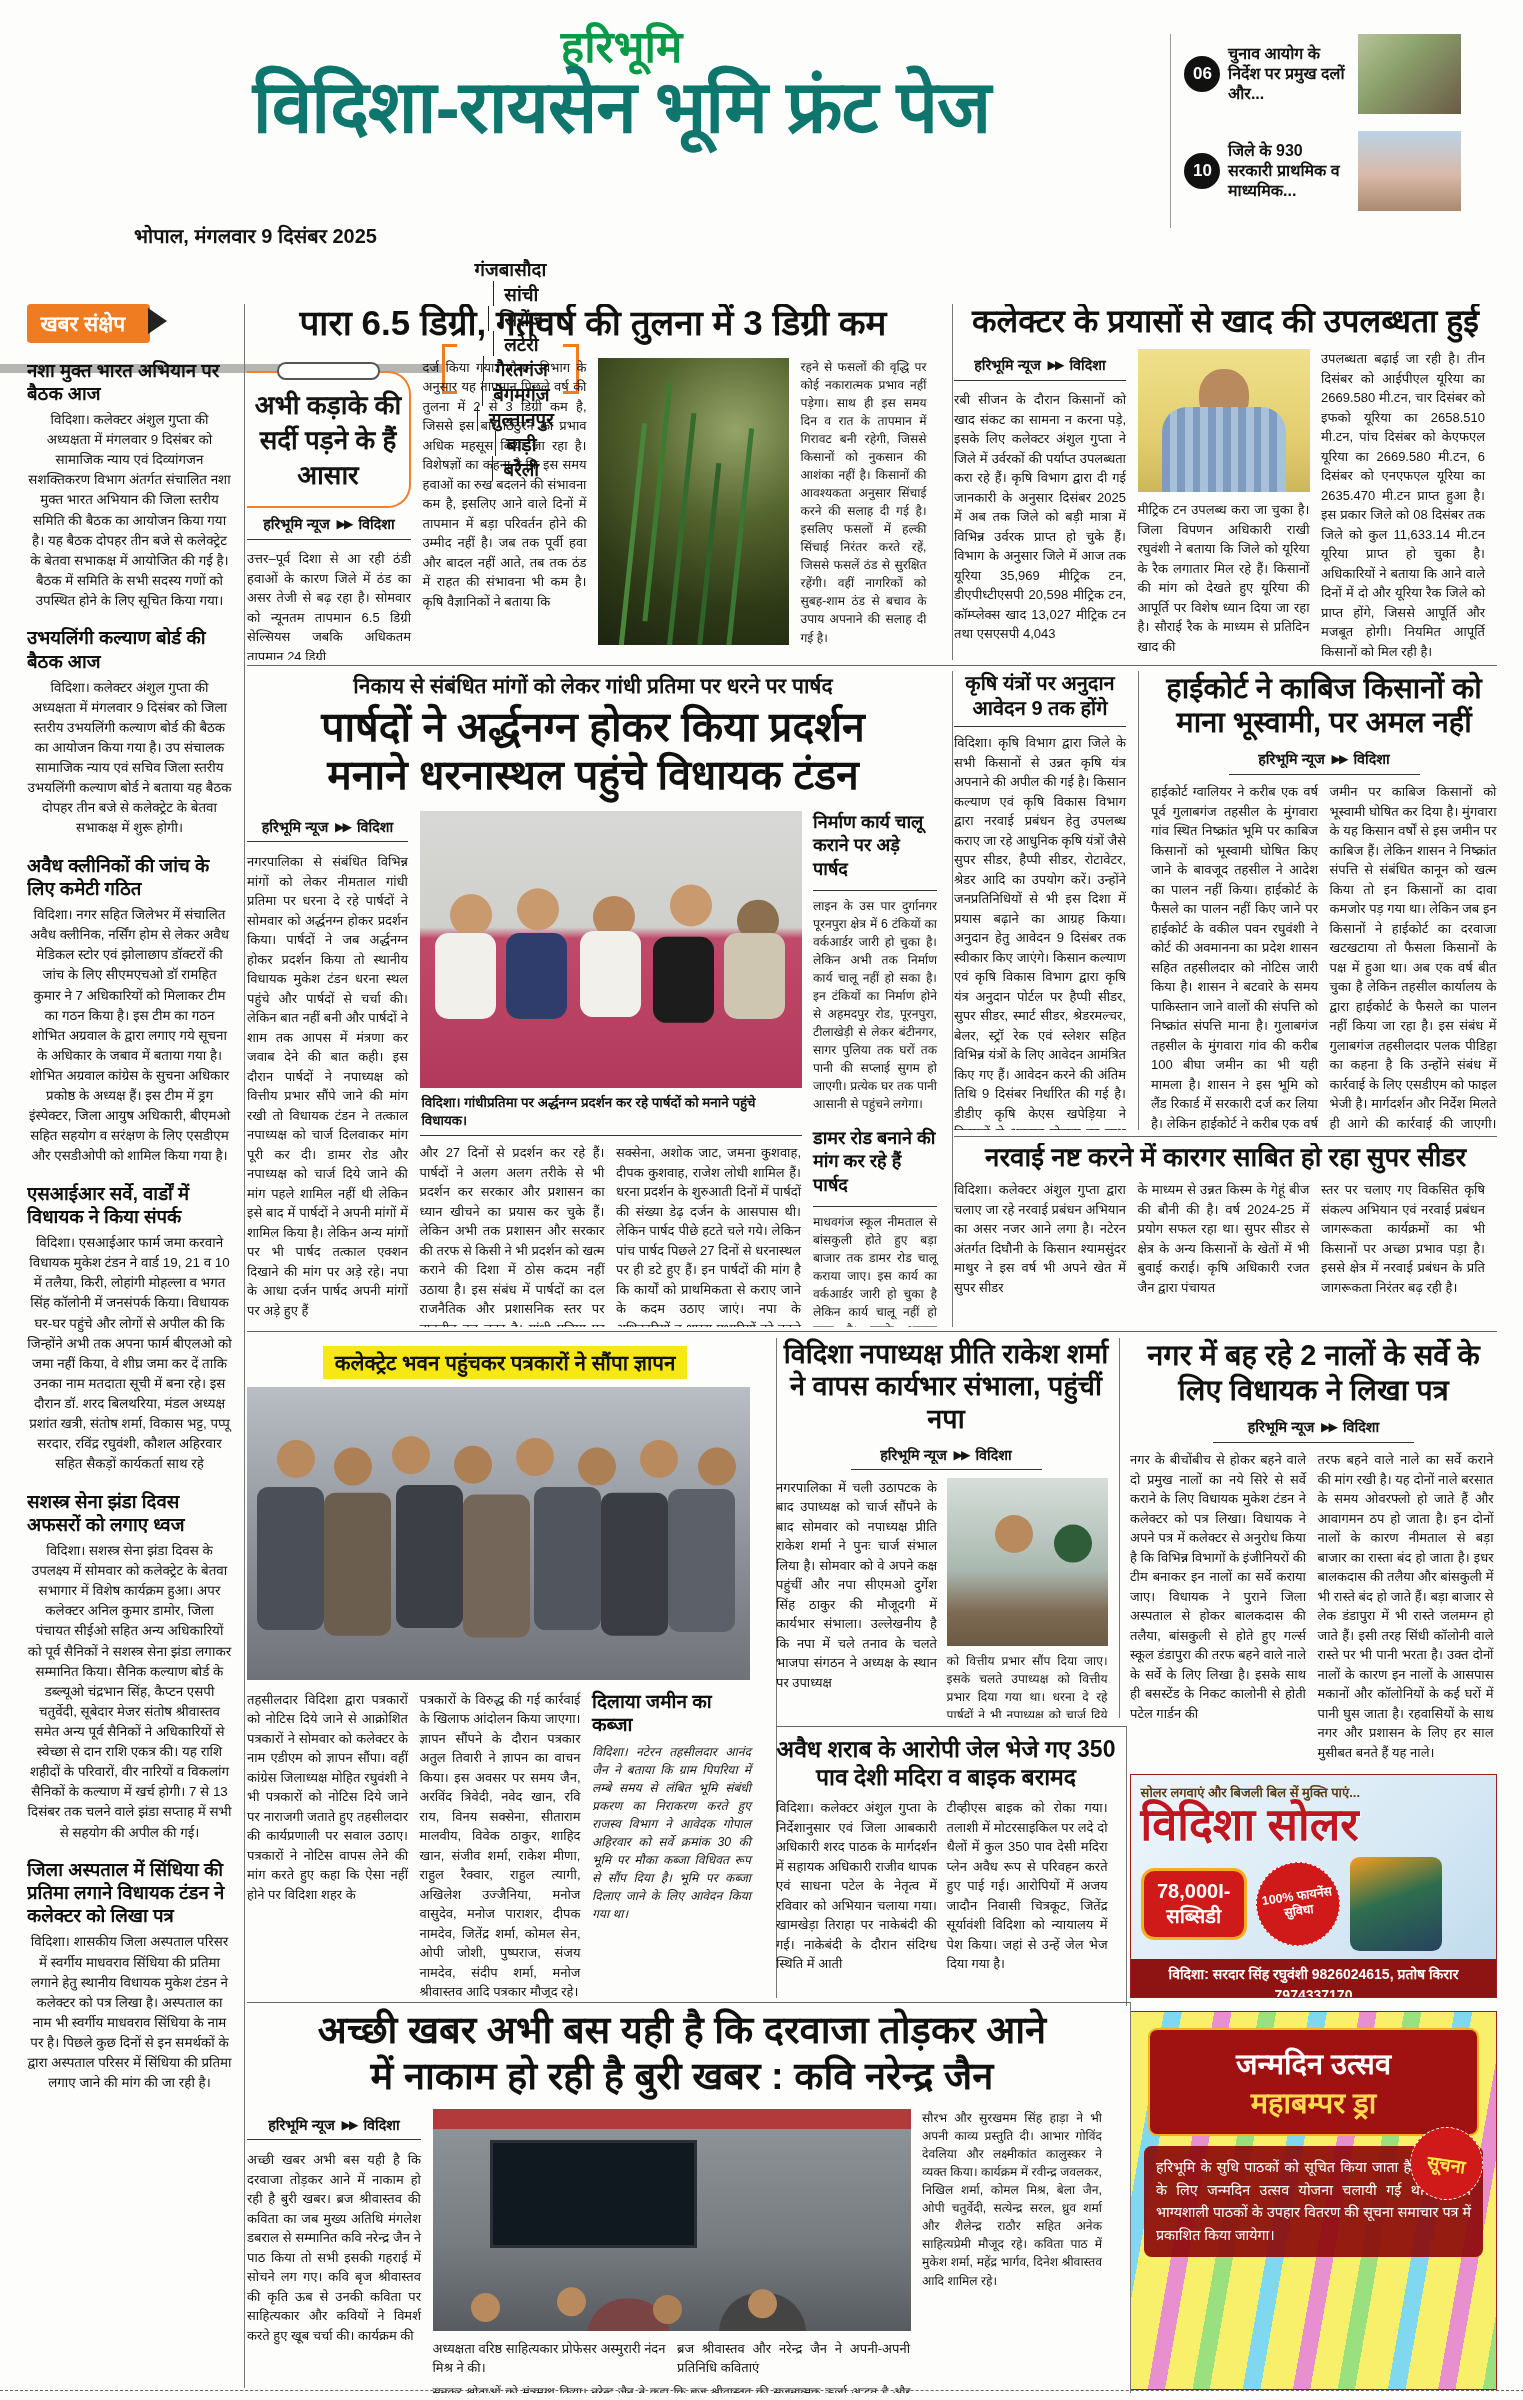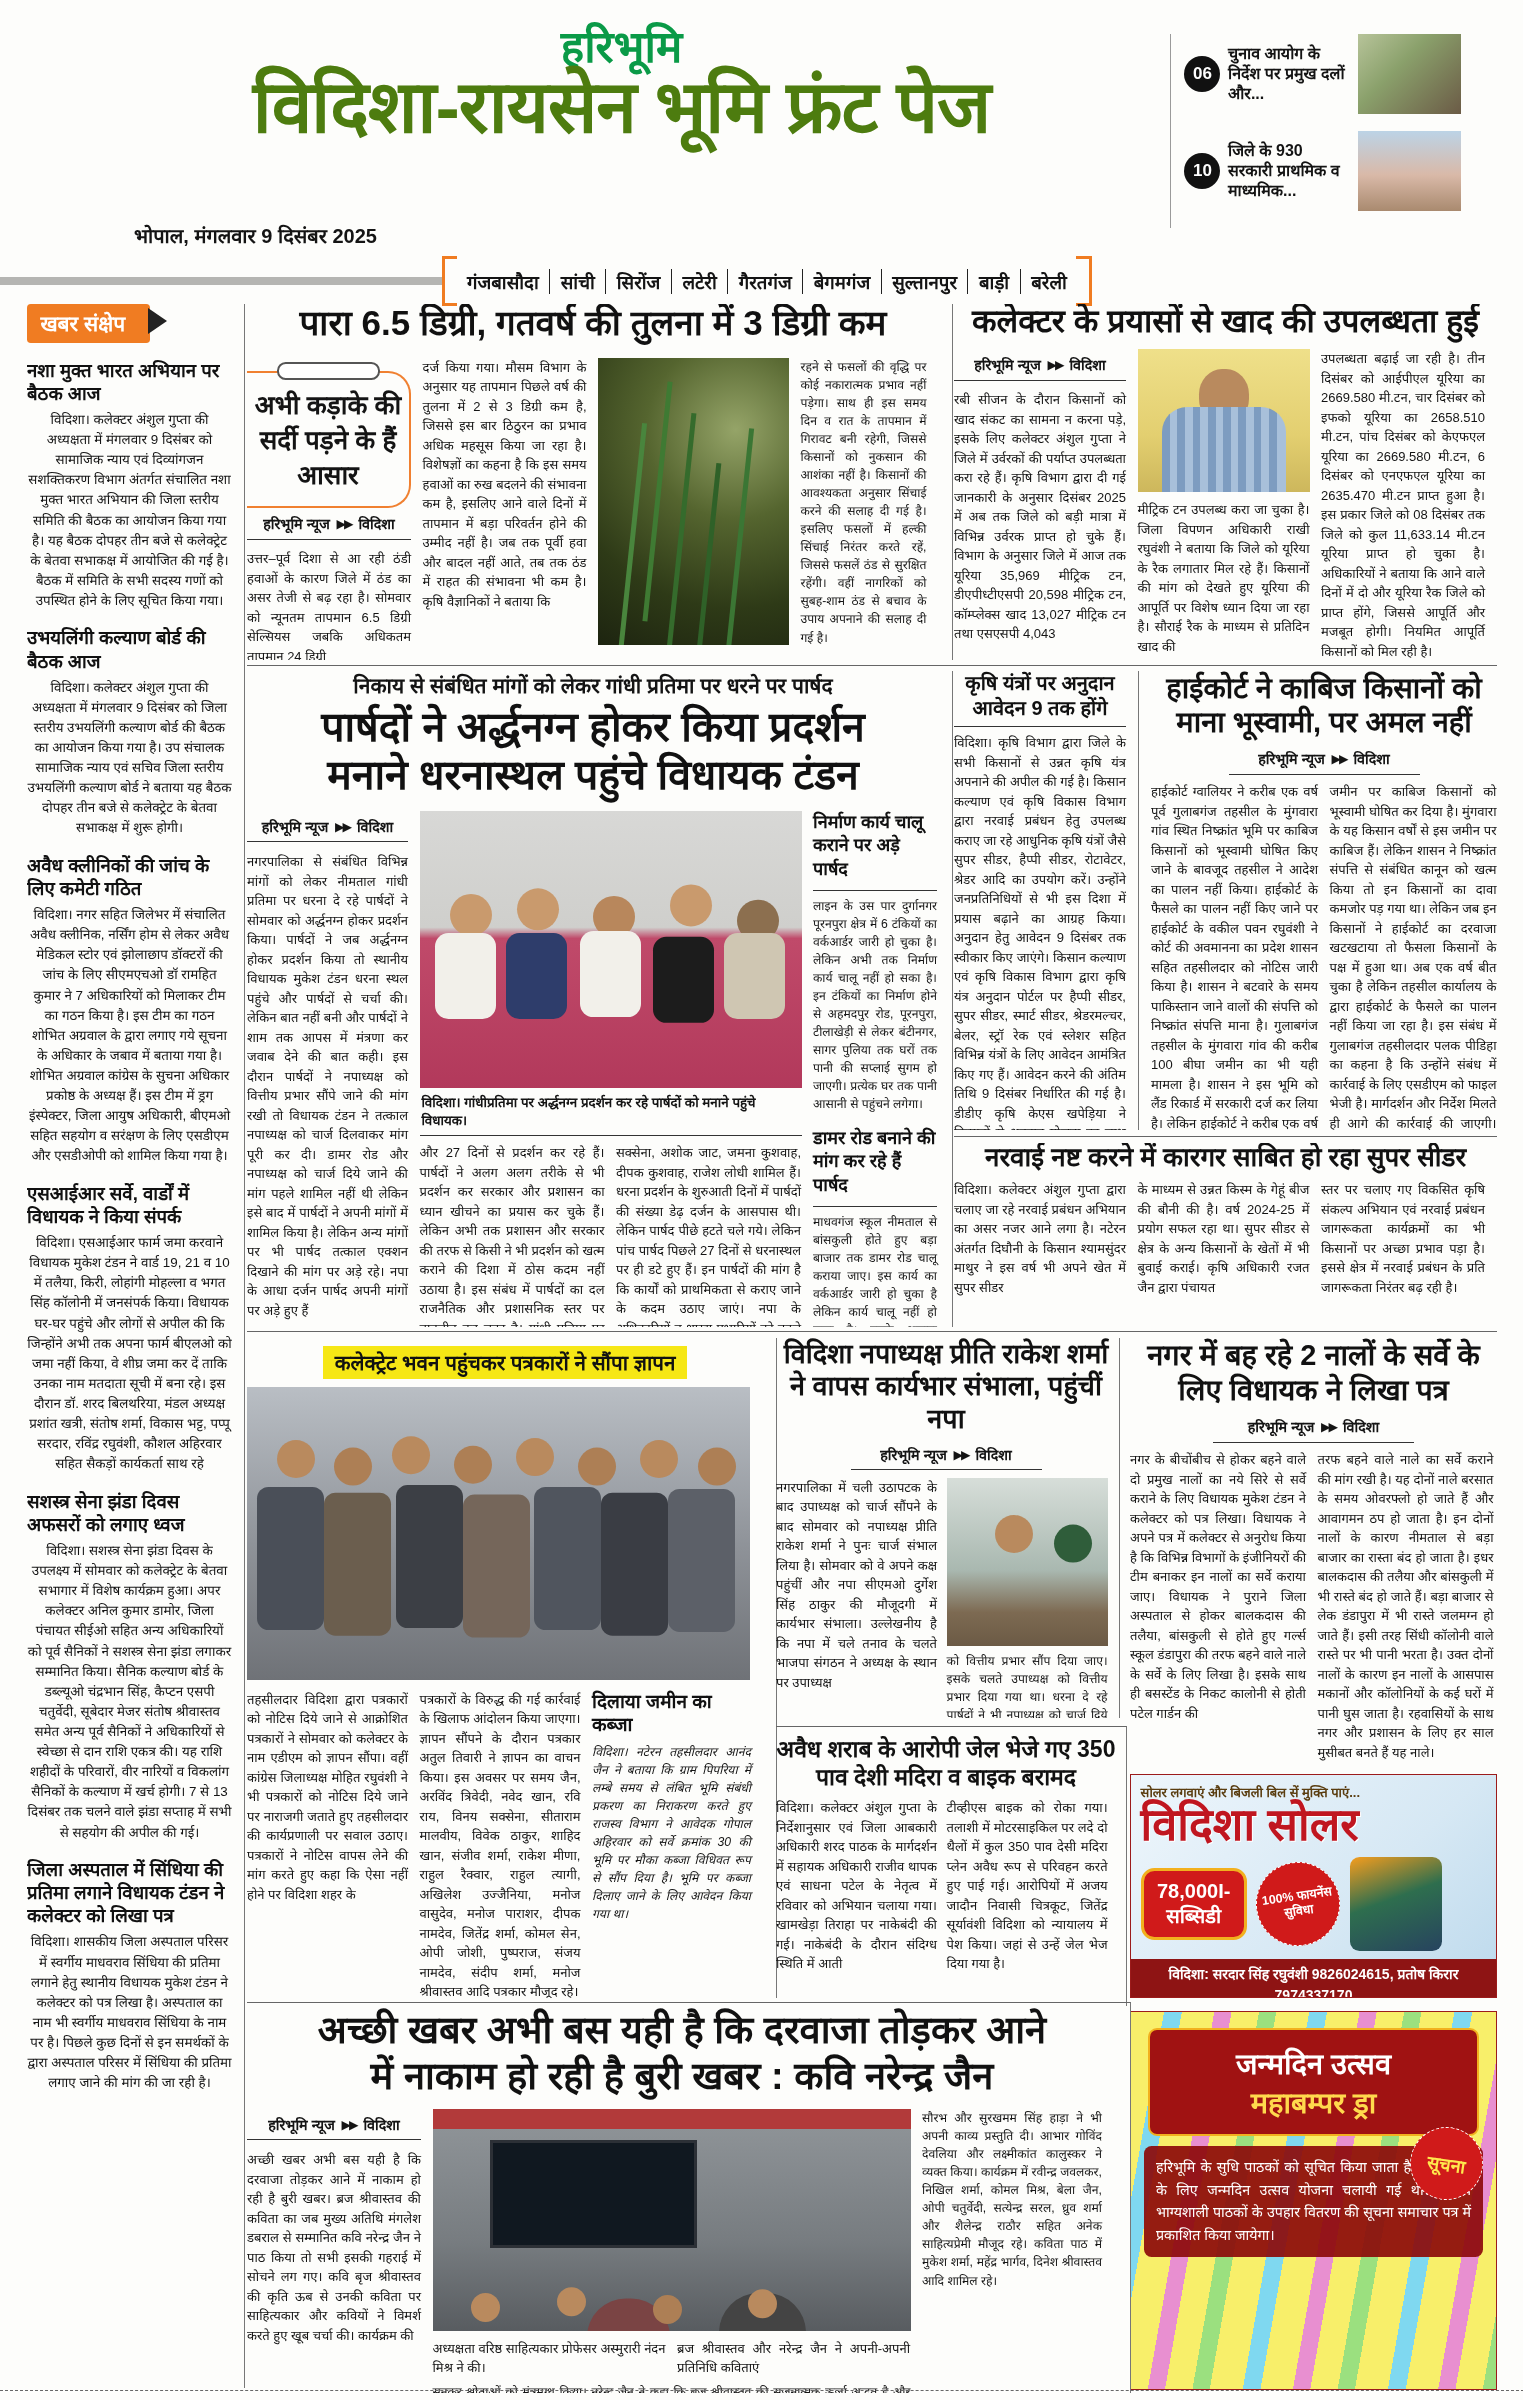--- a/index.html
+++ b/index.html
@@ -13,27 +13,27 @@
   .byline{display:flex;justify-content:center;align-items:center;gap:6.7px;font-weight:700;font-size:14.3px;
           border-bottom:1.4px solid #333;padding:1.9px 0 5.7px;margin:3.8px 0 9.6px;}
   .arrows{letter-spacing:-1.9px;font-size:12.4px;}
   .vr-r{border-right:1px solid #777;}
   .hrule{border-top:1px solid #666;height:0;}
   .photo{position:relative;overflow:hidden;background:#9a9a9a;flex:none;}
   .caption{font-size:13.4px;font-weight:700;border-bottom:1.4px solid #333;padding:4.8px 1.9px 5.7px;}
 
   
   .logo{color:#0a9a47;font-size:44px;font-weight:800;text-align:center;line-height:1;}
-  .ed-title{color:#4d7c0f;font-size:73px;font-weight:800;text-align:center;line-height:1.05;letter-spacing:-1px;}
+  .ed-title{color:#0f766e;font-size:73px;font-weight:800;text-align:center;line-height:1.05;letter-spacing:-1px;}
   .dateline{font-size:20px;font-weight:800;}
   .towns-wrap{display:flex;align-items:center;}
   .gray-bar{background:#b5b5b2;height:8.6px;}
   .brk{width:12.4px;height:44px;border:3.8px solid #f07c21;flex:none;}
   .brk.l{border-right:none;} .brk.r{border-left:none;}
-  .towns{display:flex;align-items:center;font-size:18.6px;font-weight:800;padding:0 9.6px;}
+  .towns{display:flex;align-items:center;font-size:18.6px;font-weight:800;padding:0 9.6px;flex-direction:column;}
   .towns span+span{border-left:1.9px solid #222;padding-left:10.5px;margin-left:10.5px;}
   .idx-item{display:flex;align-items:center;gap:7.6px;margin-bottom:17px;}
   .idx-num{width:36px;height:36px;border-radius:50%;background:#111;color:#fff;display:flex;align-items:center;
            justify-content:center;font-weight:800;font-size:17px;flex:none;}
   .idx-teaser{font-size:16px;font-weight:700;line-height:1.25;width:122px;}
   .idx-photo{width:103px;height:80px;flex:none;}
   .ph-idx0{background:linear-gradient(135deg,#b7c49a 0%,#8aa06b 40%,#6b5b46 100%);}
   .ph-idx1{background:linear-gradient(180deg,#bcd3e6 0%,#d9b9a8 55%,#a98a6f 100%);}
   .idx-col{border-left:1.9px solid #9a9a9a;padding-left:13.4px;}
 

